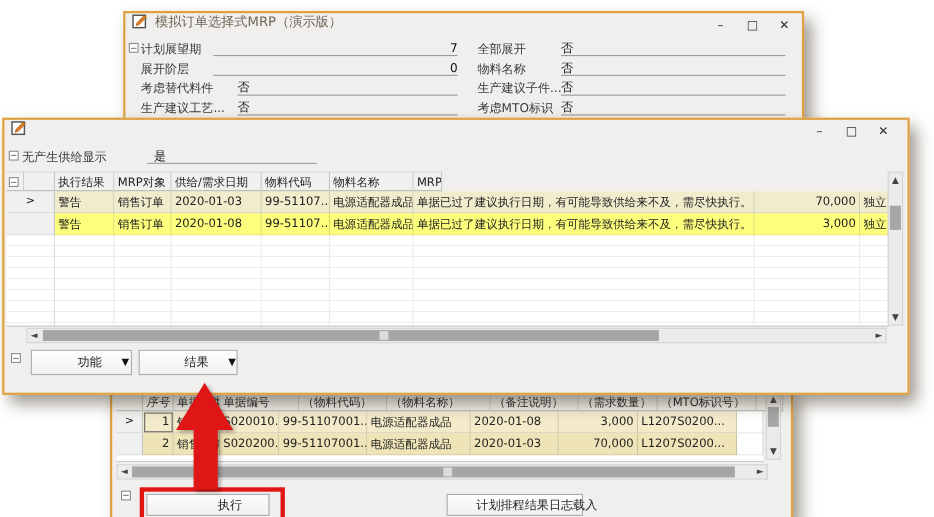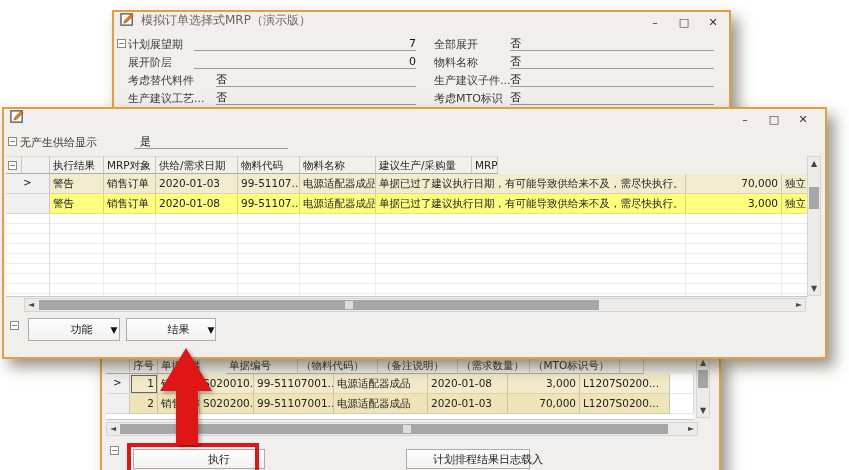--- a/index.html
+++ b/index.html
@@ -83,24 +83,25 @@
     <span class="lbl" style="left:320px;top:61px;">生产建议子件...</span>
     <span class="ufield" style="left:396px;top:60px;width:204px;">否</span>
     <span class="lbl" style="left:320px;top:79px;">考虑MTO标识</span>
     <span class="ufield" style="left:396px;top:78px;width:204px;">否</span>
   </div>
 
   <div class="win" style="left:100px;top:354px;width:617px;height:118px;z-index:2;">
 
     <div class="ghead" style="left:4px;top:0px;">
       <div class="hc" style="width:24px;"></div>
-      <div class="hc" style="width:28px;">序号</div>
+      <div class="hc" style="width:28px;font-style:italic;">序号</div>
       <div class="hc" style="width:42px;">单据种类</div>
-      <div class="hc" style="width:72px;margin-left:26px;">单据编号</div>
+      <div class="hc" style="width:72px;">单据编号</div>
       <div class="hc" style="width:80px;">（物料代码）</div>
+      <div class="hc" style="width:94px;">（物料名称）</div>
       <div class="hc" style="width:80px;">（备注说明）</div>
       <div class="hc" style="width:72px;">（需求数量）</div>
       <div class="hc" style="width:90px;">（MTO标识号）</div>
       <div class="hc" style="width:24px;"></div>
     </div>
 
     <div class="grow" style="left:4px;top:18px;">
       <div class="bc sel" style="width:24px;">&gt;</div>
       <div class="bc num" style="width:28px;background:#F3EACA;outline:1px solid #666;outline-offset:-2px;">1</div>
       <div class="bc" style="width:42px;background:#F3EACA;">销售订单</div>
@@ -133,21 +134,21 @@
       <span class="arr" style="left:0;top:48px;">▼</span>
     </div>
 
     <div class="sb" style="left:4px;top:66px;width:592px;height:14px;">
       <span class="arr" style="left:0;top:0;">◄</span>
       <span class="thumb" style="left:13px;top:1px;width:548px;height:10px;"></span>
       <span class="grip" style="left:296px;top:2px;width:8px;height:8px;"></span>
       <span class="arr" style="left:578px;top:0;">►</span>
     </div>
     <span class="expbox" style="left:8px;top:90px;">−</span>
-    <div class="btn" style="left:31px;top:93px;width:132px;height:20px;">执行</div>
+    <div class="btn" style="left:31px;top:93px;width:112px;height:20px;">执行</div>
     <div class="btn" style="left:304px;top:93px;width:124px;height:20px;">计划排程结果日志载入</div>
   </div>
 
   <div class="win" style="left:2px;top:107px;width:821px;height:248px;z-index:3;">
     <div class="titlebar">
       <svg class="editicon" viewBox="0 0 16 16">
         <rect x="1" y="2" width="12" height="12" fill="#fff" stroke="#555" stroke-width="1.4"></rect>
         <path d="M4 12 L5 9 L12 2 L14 4 L7 11 Z" fill="#E07B1F" stroke="#9a4f00" stroke-width="0.6"></path>
       </svg>
       <span class="winctl" style="padding-right:6px;">
@@ -161,21 +162,20 @@
     <span class="ufield" style="left:130px;top:25px;width:154px;padding-left:6px;">是</span>
 
     <div class="ghead" style="left:2px;top:47px;">
       <div class="hc" style="width:16px;padding:0;"><span class="expbox" style="position:static;display:inline-block;margin:4px 0 0 2px;">−</span></div>
       <div class="hc" style="width:28px;"></div>
       <div class="hc" style="width:54px;">执行结果</div>
       <div class="hc" style="width:52px;">MRP对象</div>
       <div class="hc" style="width:82px;">供给/需求日期</div>
       <div class="hc" style="width:62px;">物料代码</div>
       <div class="hc" style="width:76px;">物料名称</div>
-      <div class="hc" style="width:96px;">建议生产/采购量</div>
       <div class="hc" style="width:26px;">MRP类型</div>
     </div>
 
     <div class="grow" style="left:2px;top:65px;">
       <div class="bc sel" style="width:44px;">&gt;</div>
       <div class="bc" style="width:54px;background:#F0ECCC;">警告</div>
       <div class="bc" style="width:52px;background:#F0ECCC;">销售订单</div>
       <div class="bc" style="width:82px;background:#F0ECCC;">2020-01-03</div>
       <div class="bc" style="width:62px;background:#F0ECCC;">99-51107...</div>
       <div class="bc" style="width:76px;background:#F0ECCC;">电源适配器成品</div>

